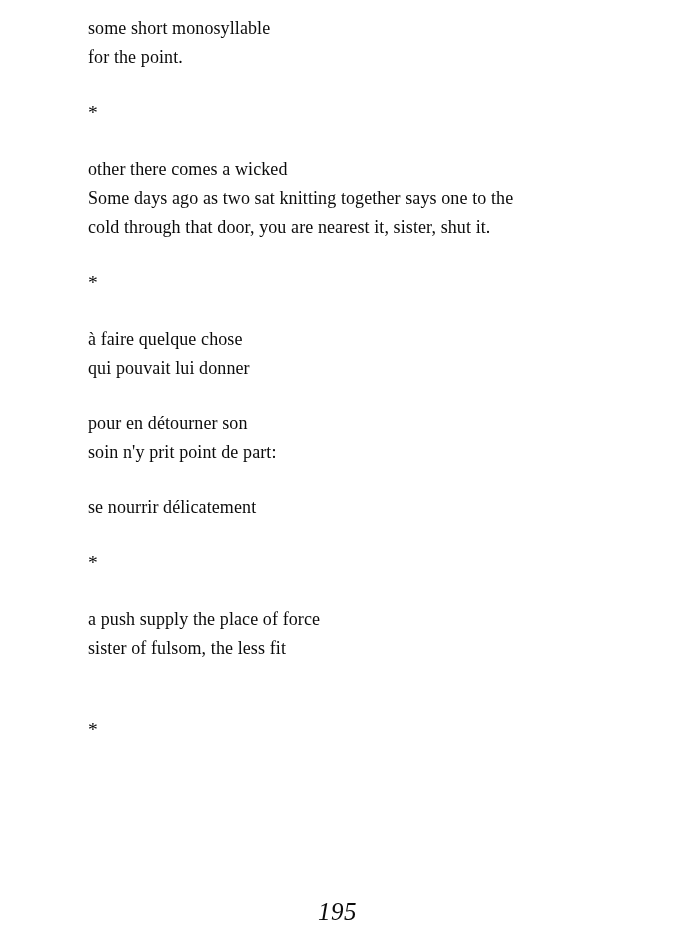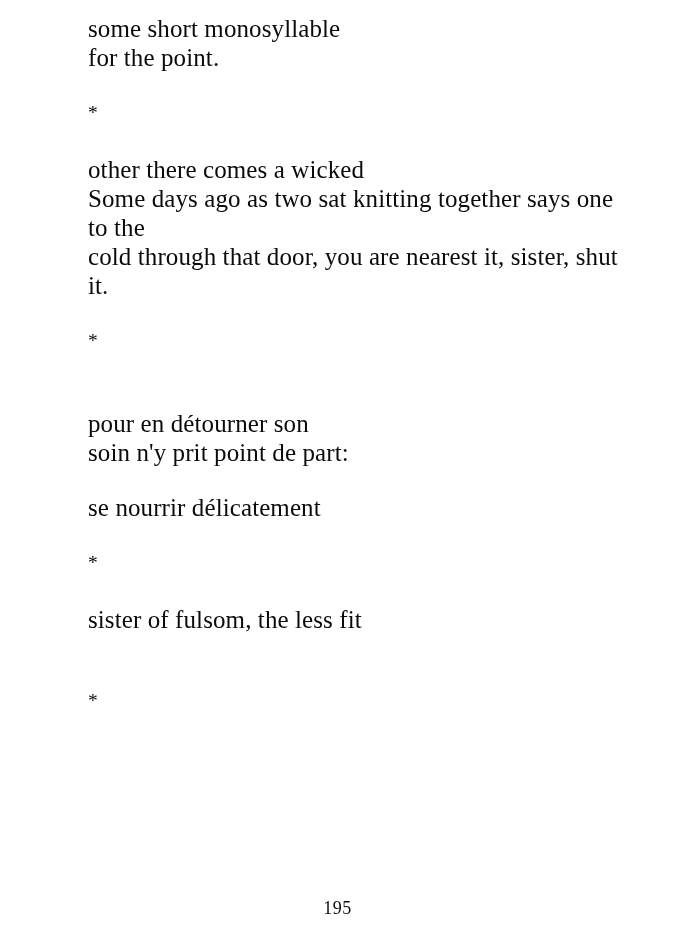--- a/index.html
+++ b/index.html
@@ -25,41 +25,42 @@
   .body-text {
     position: absolute;
     left: 88px;
     top: 0;
     width: 540px;
   }
   .block {
     margin: 0;
   }
   .line {
-    font-size: 25px;
+    font-size: 18px;
     line-height: 29px;
     white-space: pre-wrap;
     letter-spacing: 0.1px;
   }
   .sep {
     font-size: 19.5px;
     line-height: 29px;
     letter-spacing: 0.1px;
   }
   .spacer-sm { height: 26px; }
   .spacer-md { height: 28px; }
   .gap-top { height: 14px; }
   .folio {
     position: absolute;
     left: 0;
     right: 0;
     top: 898px;
     text-align: center;
-    font-size: 18px;
+    font-size: 25px;
     letter-spacing: 0.5px;
+    font-style: italic;
   }
 </style>
 </head>
 <body>
 
 <div class="page">
 
   <div class="body-text">
 
     <div class="gap-top"></div>
@@ -84,20 +85,24 @@
     </div>
 
     <div class="spacer-sm"></div>
 
     <div class="block">
       <div class="sep">*</div>
     </div>
 
     <div class="spacer-md"></div>
 
+    <div class="block">
+      <div class="line">à faire quelque chose</div>
+      <div class="line">qui pouvait lui donner</div>
+    </div>
 
     <div class="spacer-sm"></div>
 
     <div class="block">
       <div class="line">pour en détourner son</div>
       <div class="line">soin n'y prit point de part:</div>
     </div>
 
     <div class="spacer-sm"></div>
 
@@ -107,20 +112,21 @@
 
     <div class="spacer-sm"></div>
 
     <div class="block">
       <div class="sep">*</div>
     </div>
 
     <div class="spacer-md"></div>
 
     <div class="block">
+      <div class="line">a push supply the place of force</div>
       <div class="line">sister of fulsom, the less fit</div>
     </div>
 
     <div class="spacer-sm"></div>
 
     <div class="block">
     </div>
 
     <div class="spacer-sm"></div>
 

